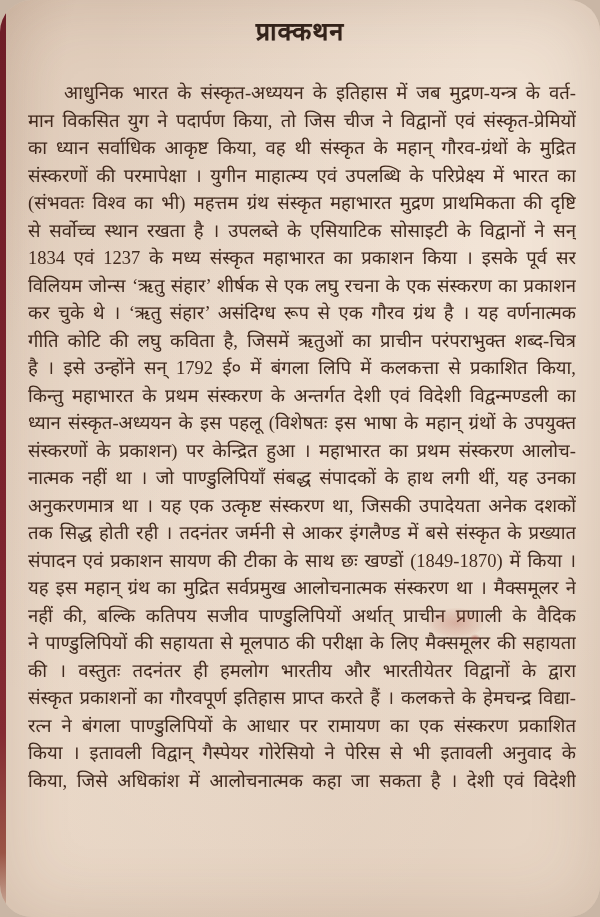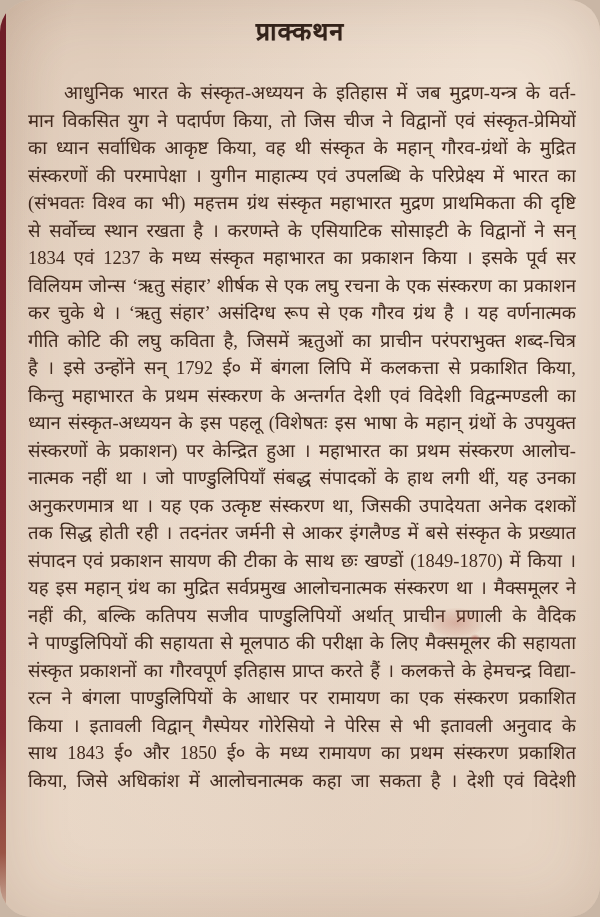--- a/index.html
+++ b/index.html
@@ -65,37 +65,37 @@
 
 <div class="page">
   <div class="spine"></div>
   <h1 class="title">प्राक्कथन</h1>
   <div class="body-text" id="body-text">
       <div class="line indent">आधुनिक भारत के संस्कृत-अध्ययन के इतिहास में जब मुद्रण-यन्त्र के वर्त-</div>
       <div class="line">मान विकसित युग ने पदार्पण किया, तो जिस चीज ने विद्वानों एवं संस्कृत-प्रेमियों</div>
       <div class="line">का ध्यान सर्वाधिक आकृष्ट किया, वह थी संस्कृत के महान् गौरव-ग्रंथों के मुद्रित</div>
       <div class="line">संस्करणों की परमापेक्षा । युगीन माहात्म्य एवं उपलब्धि के परिप्रेक्ष्य में भारत का</div>
       <div class="line">(संभवतः विश्व का भी) महत्तम ग्रंथ संस्कृत महाभारत मुद्रण प्राथमिकता की दृष्टि</div>
-      <div class="line">से सर्वोच्च स्थान रखता है । करणम्ते के एसियाटिक सोसाइटी के विद्वानों ने सन्</div>
+      <div class="line">से सर्वोच्च स्थान रखता है । उपलब्ते के एसियाटिक सोसाइटी के विद्वानों ने सन्</div>
       <div class="line">1834 एवं 1237 के मध्य संस्कृत महाभारत का प्रकाशन किया । इसके पूर्व सर</div>
       <div class="line">विलियम जोन्स ‘ऋतु संहार’ शीर्षक से एक लघु रचना के एक संस्करण का प्रकाशन</div>
       <div class="line">कर चुके थे । ‘ऋतु संहार’ असंदिग्ध रूप से एक गौरव ग्रंथ है । यह वर्णनात्मक</div>
       <div class="line">गीति कोटि की लघु कविता है, जिसमें ऋतुओं का प्राचीन परंपराभुक्त शब्द-चित्र</div>
       <div class="line">है । इसे उन्होंने सन् 1792 ई० में बंगला लिपि में कलकत्ता से प्रकाशित किया,</div>
       <div class="line">किन्तु महाभारत के प्रथम संस्करण के अन्तर्गत देशी एवं विदेशी विद्वन्मण्डली का</div>
       <div class="line">ध्यान संस्कृत-अध्ययन के इस पहलू (विशेषतः इस भाषा के महान् ग्रंथों के उपयुक्त</div>
       <div class="line">संस्करणों के प्रकाशन) पर केन्द्रित हुआ । महाभारत का प्रथम संस्करण आलोच-</div>
       <div class="line">नात्मक नहीं था । जो पाण्डुलिपियाँ संबद्ध संपादकों के हाथ लगी थीं, यह उनका</div>
       <div class="line">अनुकरणमात्र था । यह एक उत्कृष्ट संस्करण था, जिसकी उपादेयता अनेक दशकों</div>
       <div class="line">तक सिद्ध होती रही । तदनंतर जर्मनी से आकर इंगलैण्ड में बसे संस्कृत के प्रख्यात</div>
       <div class="line">संपादन एवं प्रकाशन सायण की टीका के साथ छः खण्डों (1849-1870) में किया ।</div>
       <div class="line">यह इस महान् ग्रंथ का मुद्रित सर्वप्रमुख आलोचनात्मक संस्करण था । मैक्समूलर ने</div>
       <div class="line">नहीं की, बल्कि कतिपय सजीव पाण्डुलिपियों अर्थात् प्राचीन प्रणाली के वैदिक</div>
       <div class="line">ने पाण्डुलिपियों की सहायता से मूलपाठ की परीक्षा के लिए मैक्समूलर की सहायता</div>
+      <div class="line">की । वस्तुतः तदनंतर ही हमलोग भारतीय और भारतीयेतर विद्वानों के द्वारा</div>
       <div class="line">संस्कृत प्रकाशनों का गौरवपूर्ण इतिहास प्राप्त करते हैं । कलकत्ते के हेमचन्द्र विद्या-</div>
       <div class="line">रत्न ने बंगला पाण्डुलिपियों के आधार पर रामायण का एक संस्करण प्रकाशित</div>
       <div class="line">किया । इतावली विद्वान् गैस्पेयर गोरेसियो ने पेरिस से भी इतावली अनुवाद के</div>
-      <div class="line">साथ 1843 ई० और 1850 ई० के मध्य रामायण का प्रथम संस्करण प्रकाशित</div>
       <div class="line">किया, जिसे अधिकांश में आलोचनात्मक कहा जा सकता है । देशी एवं विदेशी</div>
     </div>
   <div class="stain"></div>
   <div class="stain-dot"></div>
 </div>
 
 </body></html>

